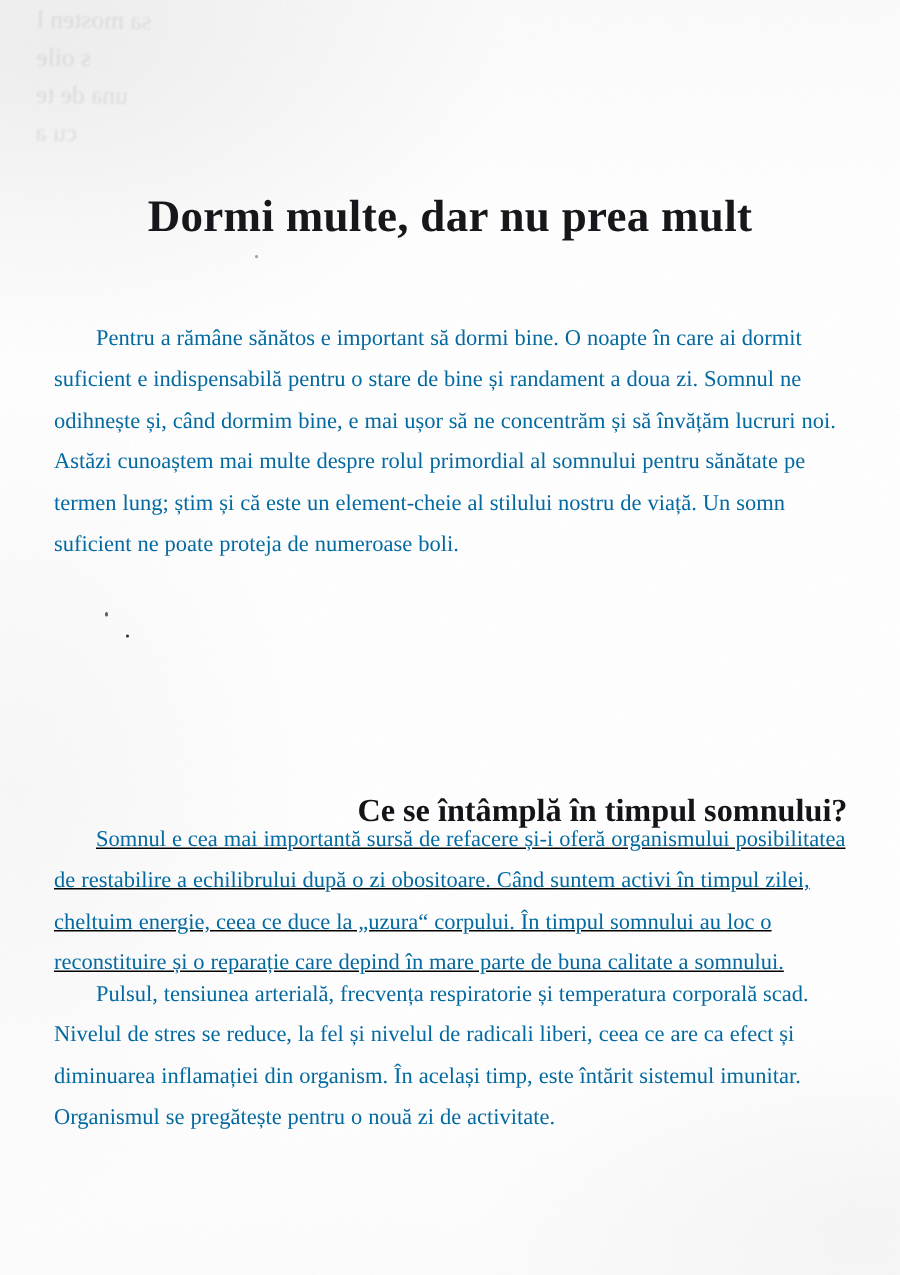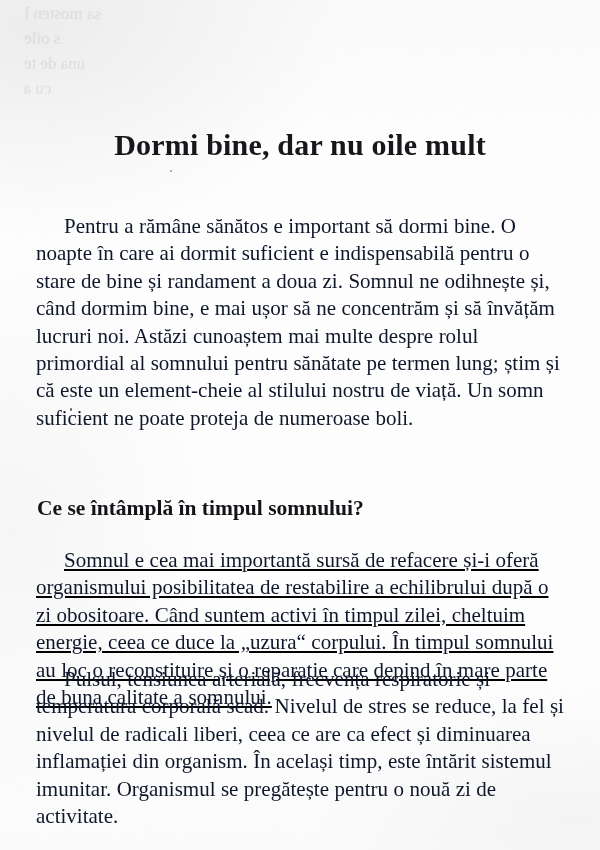--- a/index.html
+++ b/index.html
@@ -73,23 +73,23 @@
   }
 
   .body-block {
     position: absolute;
     left: 36px;
     width: 528px;
   }
 
   p.para {
     margin: 0;
-    font-size: 21px;
+    font-size: 15px;
     line-height: 27.4px;
-    color: #0f172a;
+    color: #0369a1;
     text-indent: 28px;
     text-align: left;
     word-spacing: .2px;
   }
 
   .section-heading {
     position: absolute;
     left: 37px;
     width: 528px;
     font-size: 21.5px;
@@ -125,33 +125,33 @@
   <rect width="600" height="850" filter="url(#grainFilter)" fill="#8d8d8d"></rect>
 </svg>
 
 <div id="bleed">sa mosten l
 s oile
 una de te
 cu a</div>
 
 <div id="content">
 
-  <h1 class="doc-title">Dormi bine, dar nu oile mult</h1>
+  <h1 class="doc-title">Dormi multe, dar nu prea mult</h1>
 
   <div class="body-block" style="top: 213px;">
     <p class="para">Pentru a rămâne sănătos e important să dormi bine. O noapte în care ai dormit suficient e indispensabilă pentru o stare de bine și randament a doua zi. Somnul ne odihnește și, când dormim bine, e mai ușor să ne concentrăm și să învățăm lucruri noi. Astăzi cunoaștem mai multe despre rolul primordial al somnului pentru sănătate pe termen lung; știm și că este un element-cheie al stilului nostru de viață. Un somn suficient ne poate proteja de numeroase boli.</p>
   </div>
 
-  <h2 class="section-heading" style="top: 476px;">Ce se întâmplă în timpul somnului?</h2>
+  <h2 class="section-heading" style="top: 508px; text-align: right;">Ce se întâmplă în timpul somnului?</h2>
 
   <div class="body-block" style="top: 547px; text-decoration: underline;">
     <p class="para">Somnul e cea mai importantă sursă de refacere și-i oferă organismului posibilitatea de restabilire a echilibrului după o zi obositoare. Când suntem activi în timpul zilei, cheltuim energie, ceea ce duce la „uzura“ corpului. În timpul somnului au loc o reconstituire și o reparație care depind în mare parte de buna calitate a somnului.</p>
   </div>
 
-  <div class="body-block" style="top: 666px;">
+  <div class="body-block" style="top: 650px;">
     <p class="para">Pulsul, tensiunea arterială, frecvența respiratorie și temperatura corporală scad. Nivelul de stres se reduce, la fel și nivelul de radicali liberi, ceea ce are ca efect și diminuarea inflamației din organism. În același timp, este întărit sistemul imunitar. Organismul se pregătește pentru o nouă zi de activitate.</p>
   </div>
 
 </div>
 
 <span class="speck" style="left:84px; top:423px; width:2.4px; height:2.4px;"></span>
 <span class="speck" style="left:70px; top:408px; width:2.1px; height:2.6px; opacity:.75;"></span>
 <span class="speck" style="left:170px; top:170px; width:1.8px; height:2.2px; opacity:.45;"></span>
 
 </body></html>

